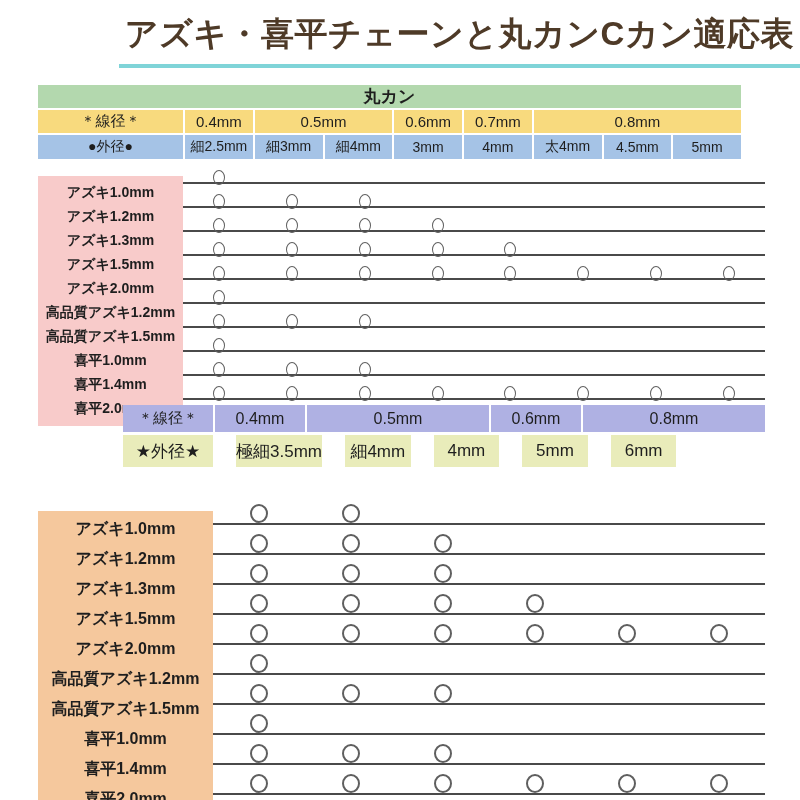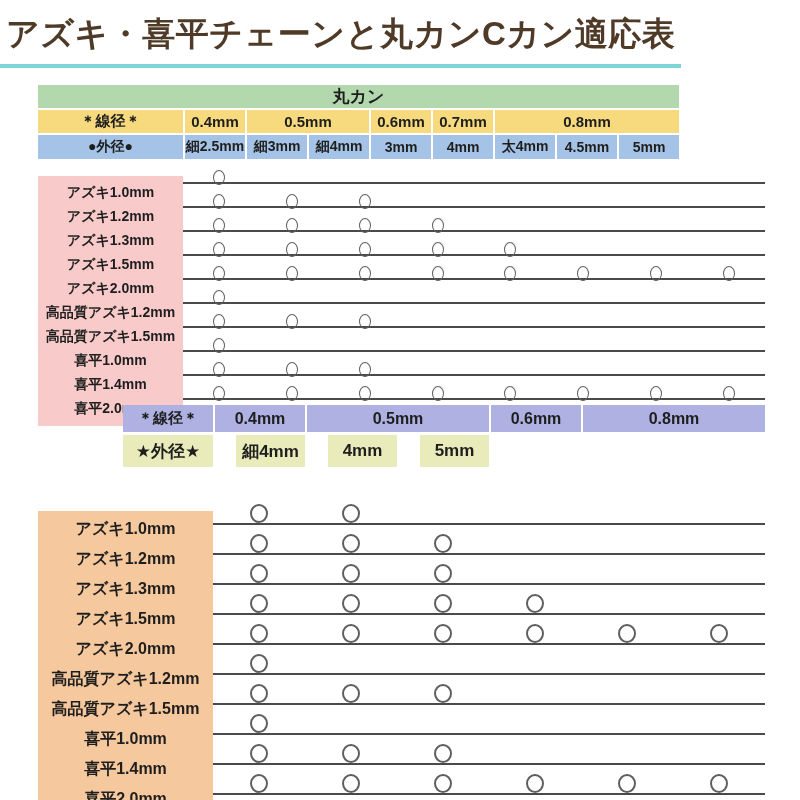--- a/index.html
+++ b/index.html
@@ -2,37 +2,37 @@
 <html><head>
 <meta charset="utf-8">
 <style>
   html,body{margin:0;padding:0;}
   body{
     width:800px;height:800px;position:relative;overflow:hidden;
     background:#ffffff;
     font-family:"Liberation Sans","DejaVu Sans",sans-serif;
     color:#1e1e1e;
   }
-  .title-wrap{position:absolute;top:12px;left:0;width:800px;text-align:left;}
+  .title-wrap{position:absolute;top:12px;left:0;width:800px;text-align:right;}
   .title{
     display:inline-block;margin:0;
     font-size:33px;font-weight:bold;letter-spacing:0.5px;
     color:var(--title-text,#4e3a27);
     border-bottom:4px solid var(--title-underline,#7fd4d8);
     padding:0 6px 7px 6px;white-space:nowrap;
   }
 
   
   .bar{display:flex;align-items:center;justify-content:center;font-weight:bold;}
-  .hcell{display:flex;align-items:center;justify-content:center;font-weight:bold;white-space:nowrap;text-align:center;}
+  .hcell{display:flex;align-items:center;justify-content:center;font-weight:normal;white-space:nowrap;text-align:center;}
   .cell{display:flex;align-items:center;justify-content:center;height:100%;}
   .rlabel{display:flex;align-items:center;justify-content:center;font-weight:bold;height:100%;white-space:nowrap;margin-top:16px;}
 
   
-  .t1-head{position:absolute;left:38px;top:85px;width:641px;}
+  .t1-head{position:absolute;left:38px;top:85px;width:703px;}
   .t1-title-bar{height:23px;background:var(--table1-header,#b3d8ae);margin-bottom:2px;font-size:17px;}
   .t1-grid{display:grid;grid-template-columns:145px repeat(8,1fr);column-gap:2px;}
   .t1-wire-row{height:23px;margin-bottom:2px;font-size:15px;}
   .t1-wire-row .hcell{background:var(--table1-wire-row,#f8da7e);}
   .t1-outer-row{height:24px;font-size:14px;}
   .t1-outer-row .hcell{background:var(--table1-outer-row,#a5c3e6);}
   .t1-body{position:absolute;left:38px;top:160px;width:727px;}
   .t1-row{display:grid;grid-template-columns:145px repeat(8,1fr);height:22px;border-bottom:2px solid var(--row-border,#4a4a4a);}
   .t1-row .rlabel{background:var(--table1-row-label,#f8cbca);font-size:14px;}
   .c1{width:12px;height:15px;border:1.5px solid var(--circle-outline,#5f5f5f);border-radius:50%;box-sizing:border-box;}
@@ -270,23 +270,25 @@
 <div class="t2-head" id="t2-head">
     <div class="t2-grid t2-wire-row">
       <div class="hcell">＊線径＊</div>
       <div class="hcell" style="grid-column: span 1;">0.4mm</div>
       <div class="hcell" style="grid-column: span 2;">0.5mm</div>
       <div class="hcell" style="grid-column: span 1;">0.6mm</div>
       <div class="hcell" style="grid-column: span 2;">0.8mm</div>
     </div>
     <div class="t2-grid t2-outer-row">
       <div class="hcell">★外径★</div>
+      <div class="hcell">極細3.5mm</div>
       <div class="hcell">細4mm</div>
       <div class="hcell">4mm</div>
       <div class="hcell">5mm</div>
+      <div class="hcell">6mm</div>
     </div>
   </div>
 <div class="t2-body" id="t2-body">
     <div class="t2-row">
       <div class="rlabel">アズキ1.0mm</div>
       <div class="cell">
         <span class="c2"></span>
       </div>
       <div class="cell">
         <span class="c2"></span>

